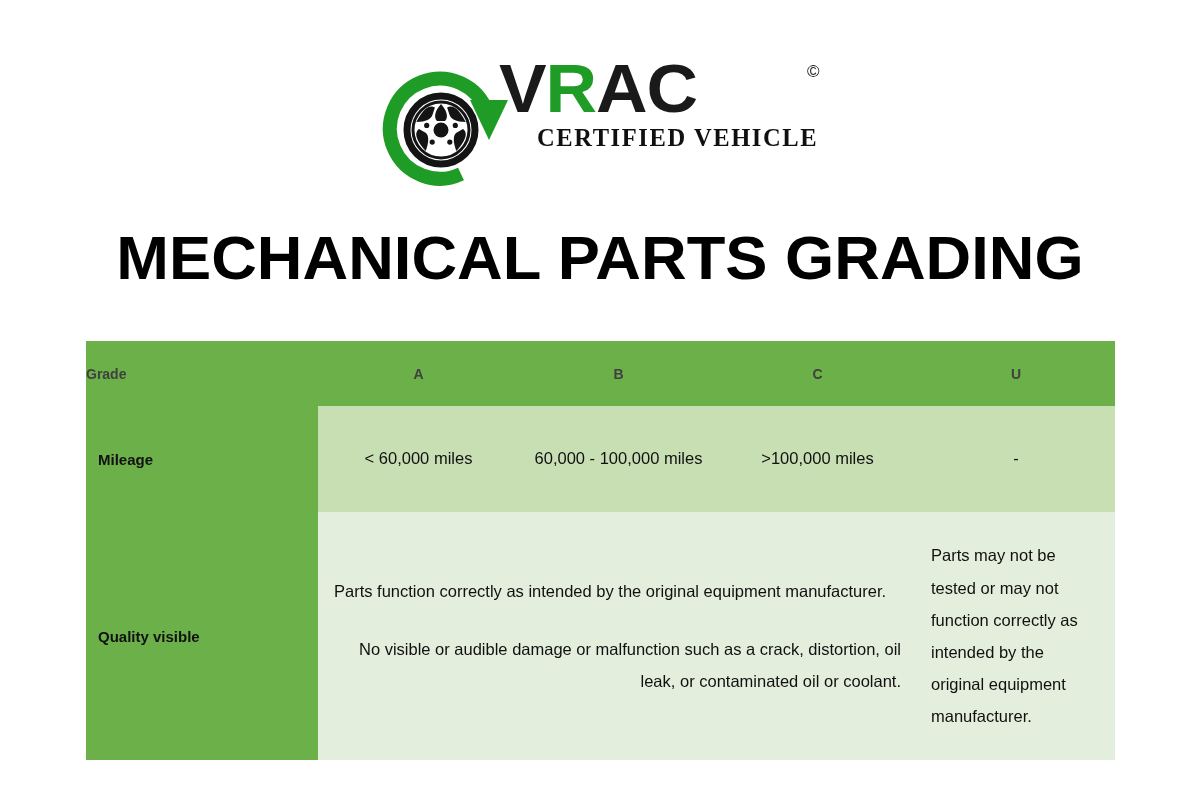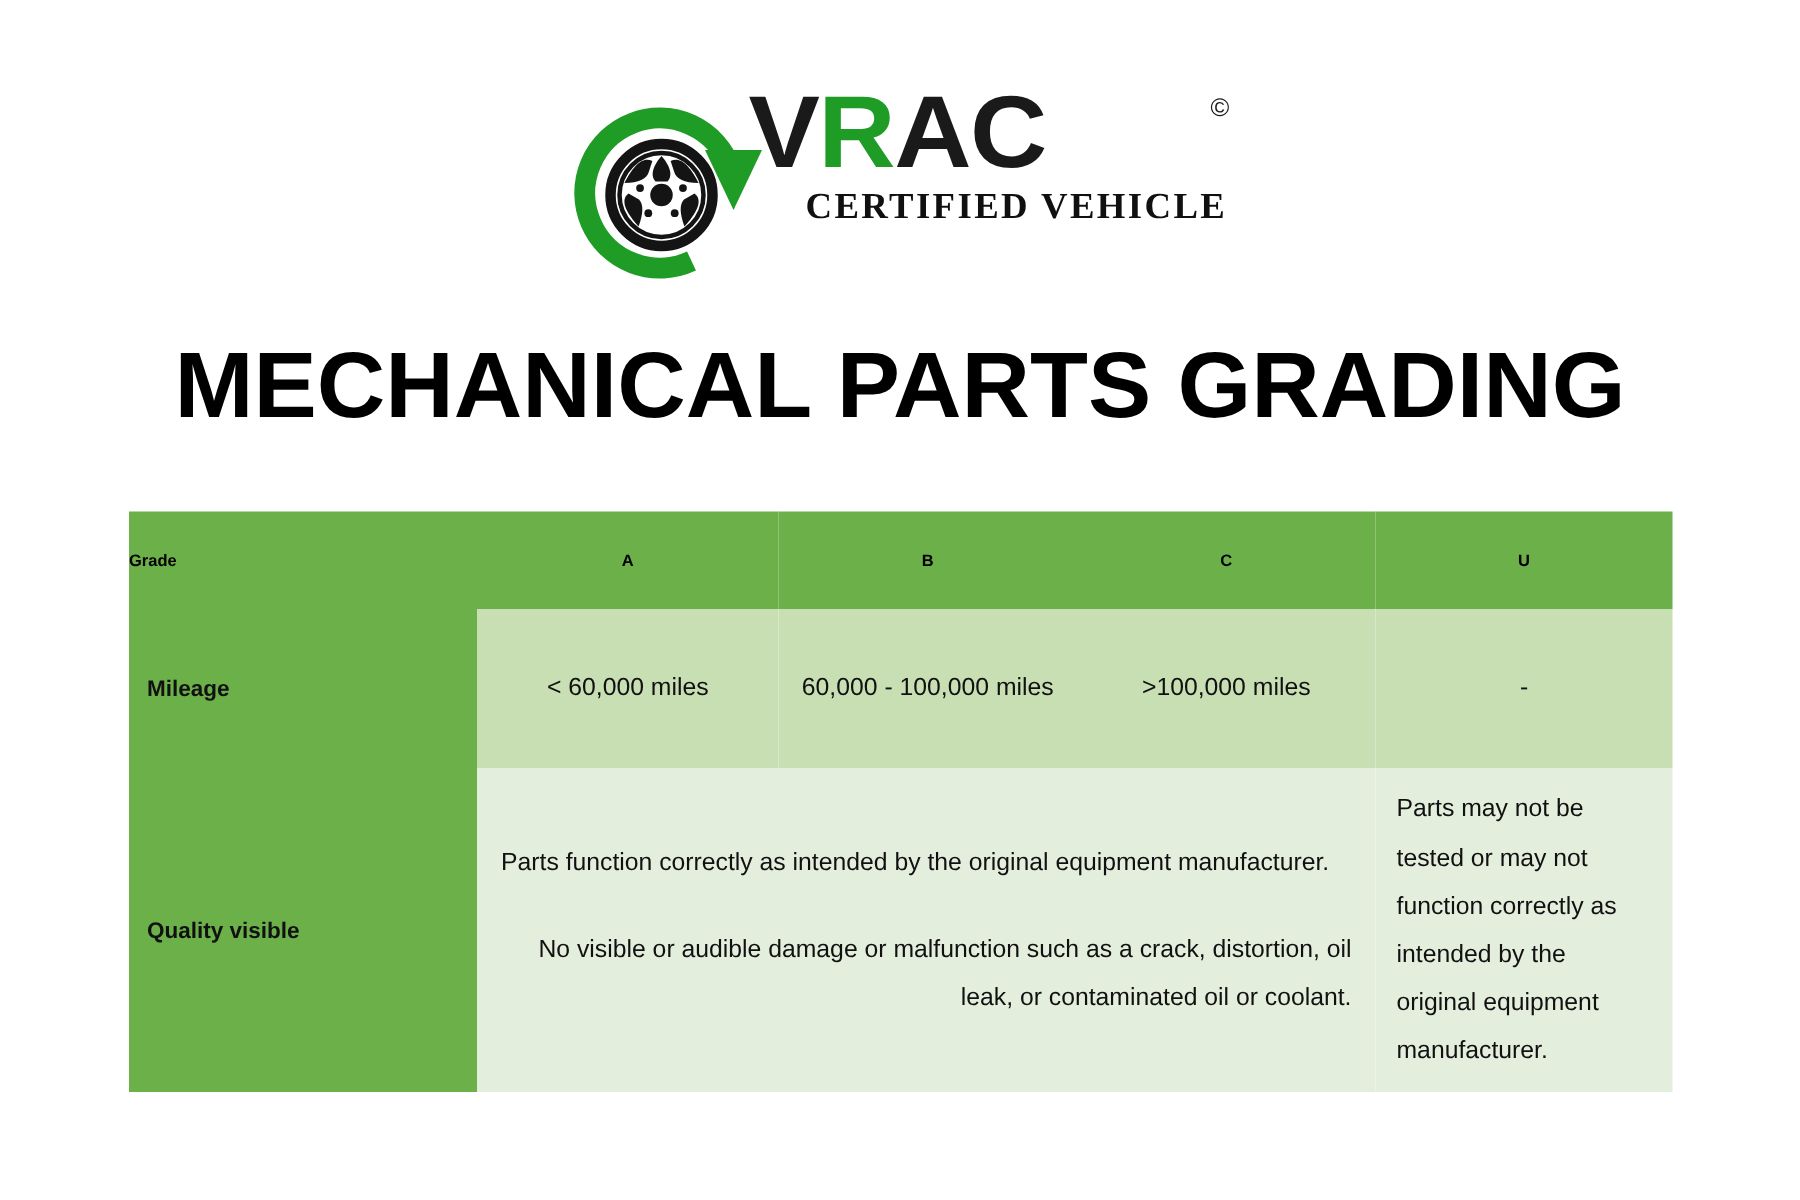--- a/index.html
+++ b/index.html
@@ -121,22 +121,22 @@
   .col-a      { width: 201px; }
   .col-b      { width: 199px; }
   .col-c      { width: 199px; }
   .col-u      { width: 198px; }
 
   
   .hdr-row td {
     background: #6CB04A;
     height: 65px;
     font-weight: bold;
-    font-size: 11px;
-    color: #000000;
+    font-size: 14px;
+    color: #404040;
     text-align: center;
     margin-top: 20px;
   }
   .hdr-row td.hdr-label {
     text-align: left;
     padding-left: 12px;
   }
 
   
   .rowlabel {
@@ -168,21 +168,21 @@
   .quality-row td.qtext {
     background: #E4EEDD;
     height: 216px;
     text-align: left;
     font-size: 16.5px;
     color: #111111;
     line-height: 1.95;
     vertical-align: middle;
     border-top: 2px solid #ffffff;
     border-left: 2px solid #ffffff;
-    padding: 0 16px !important;
+    padding: 16px 16px !important;
   }
   .quality-row td.qtext p { margin: 0; }
   .quality-row td.qtext p.second { margin-top: 26px; text-align: right; }
   .quality-row td.qtext.u-cell {
     font-size: 16.5px;
     line-height: 1.95;
     padding: 0 14px !important;
   }
 </style>
 </head>

